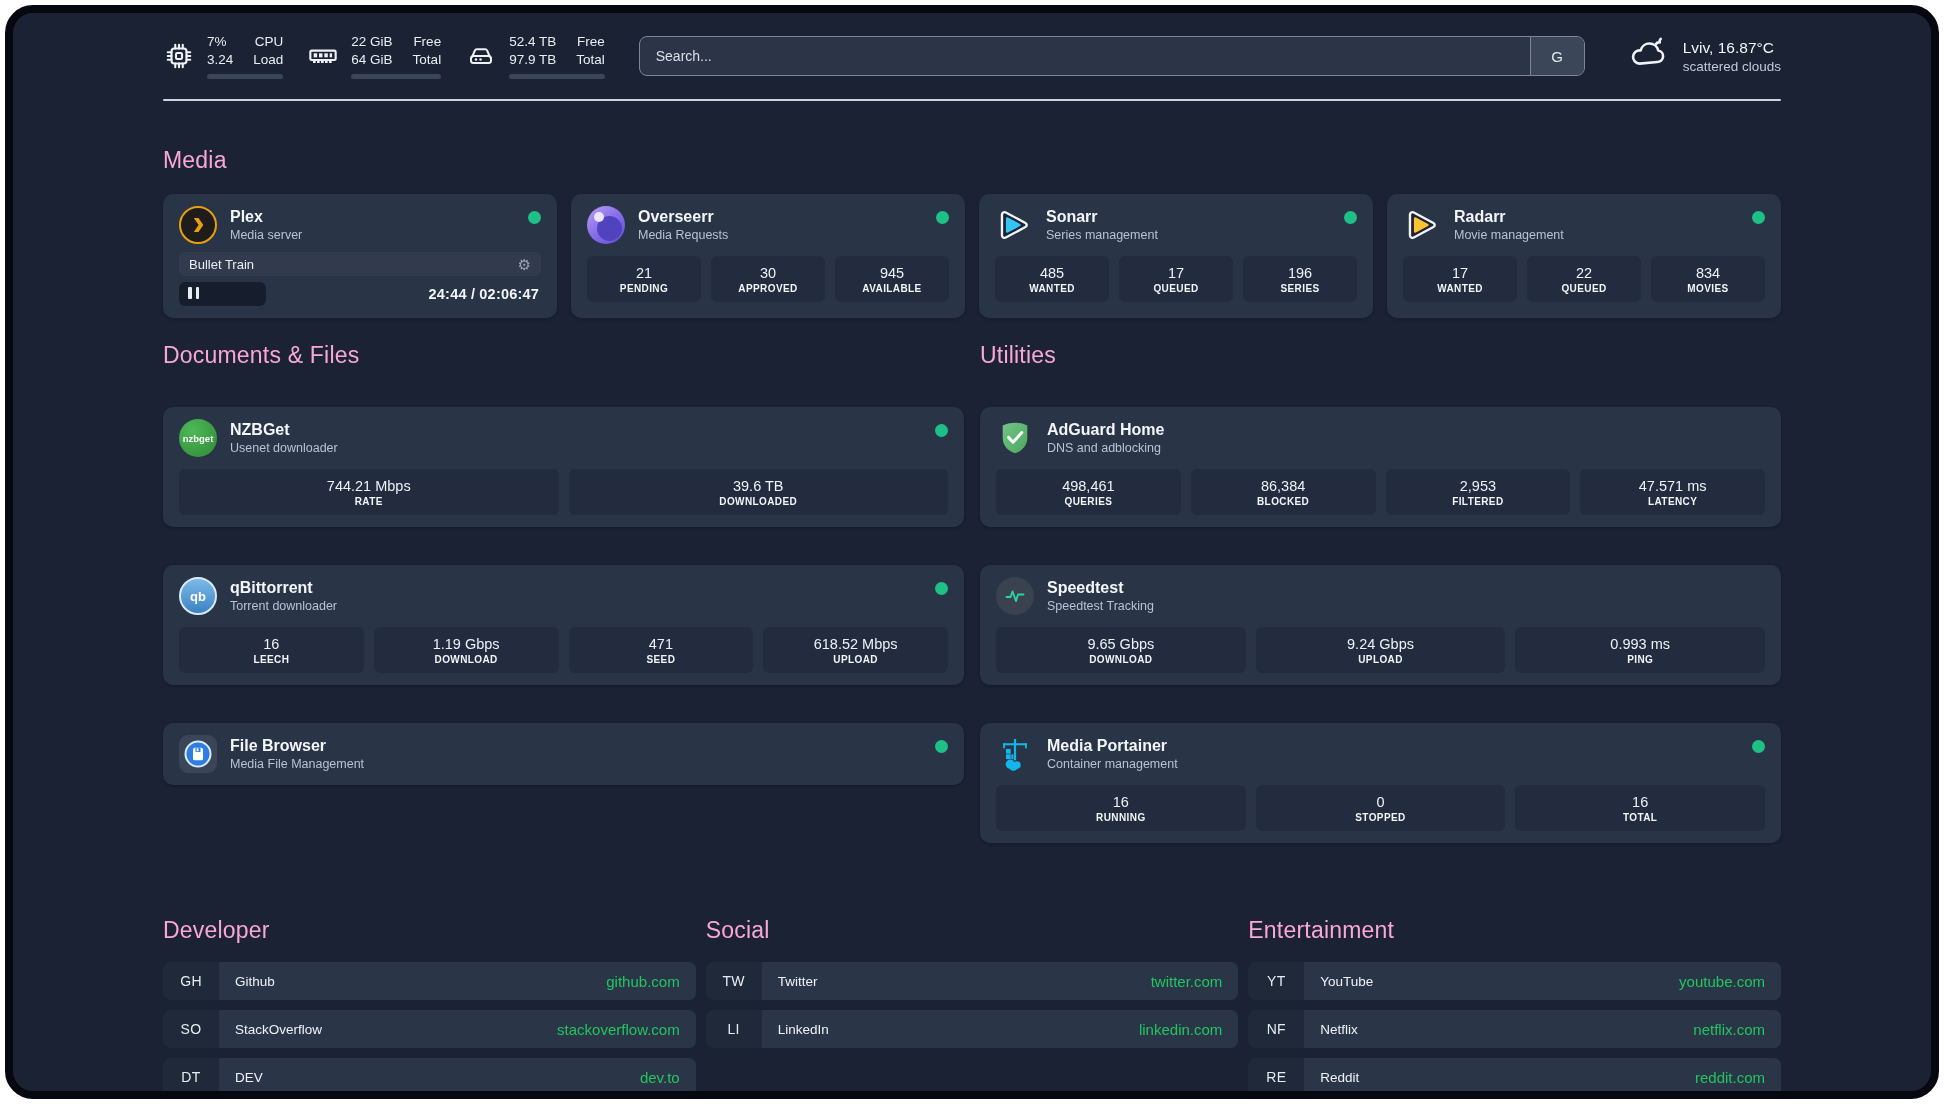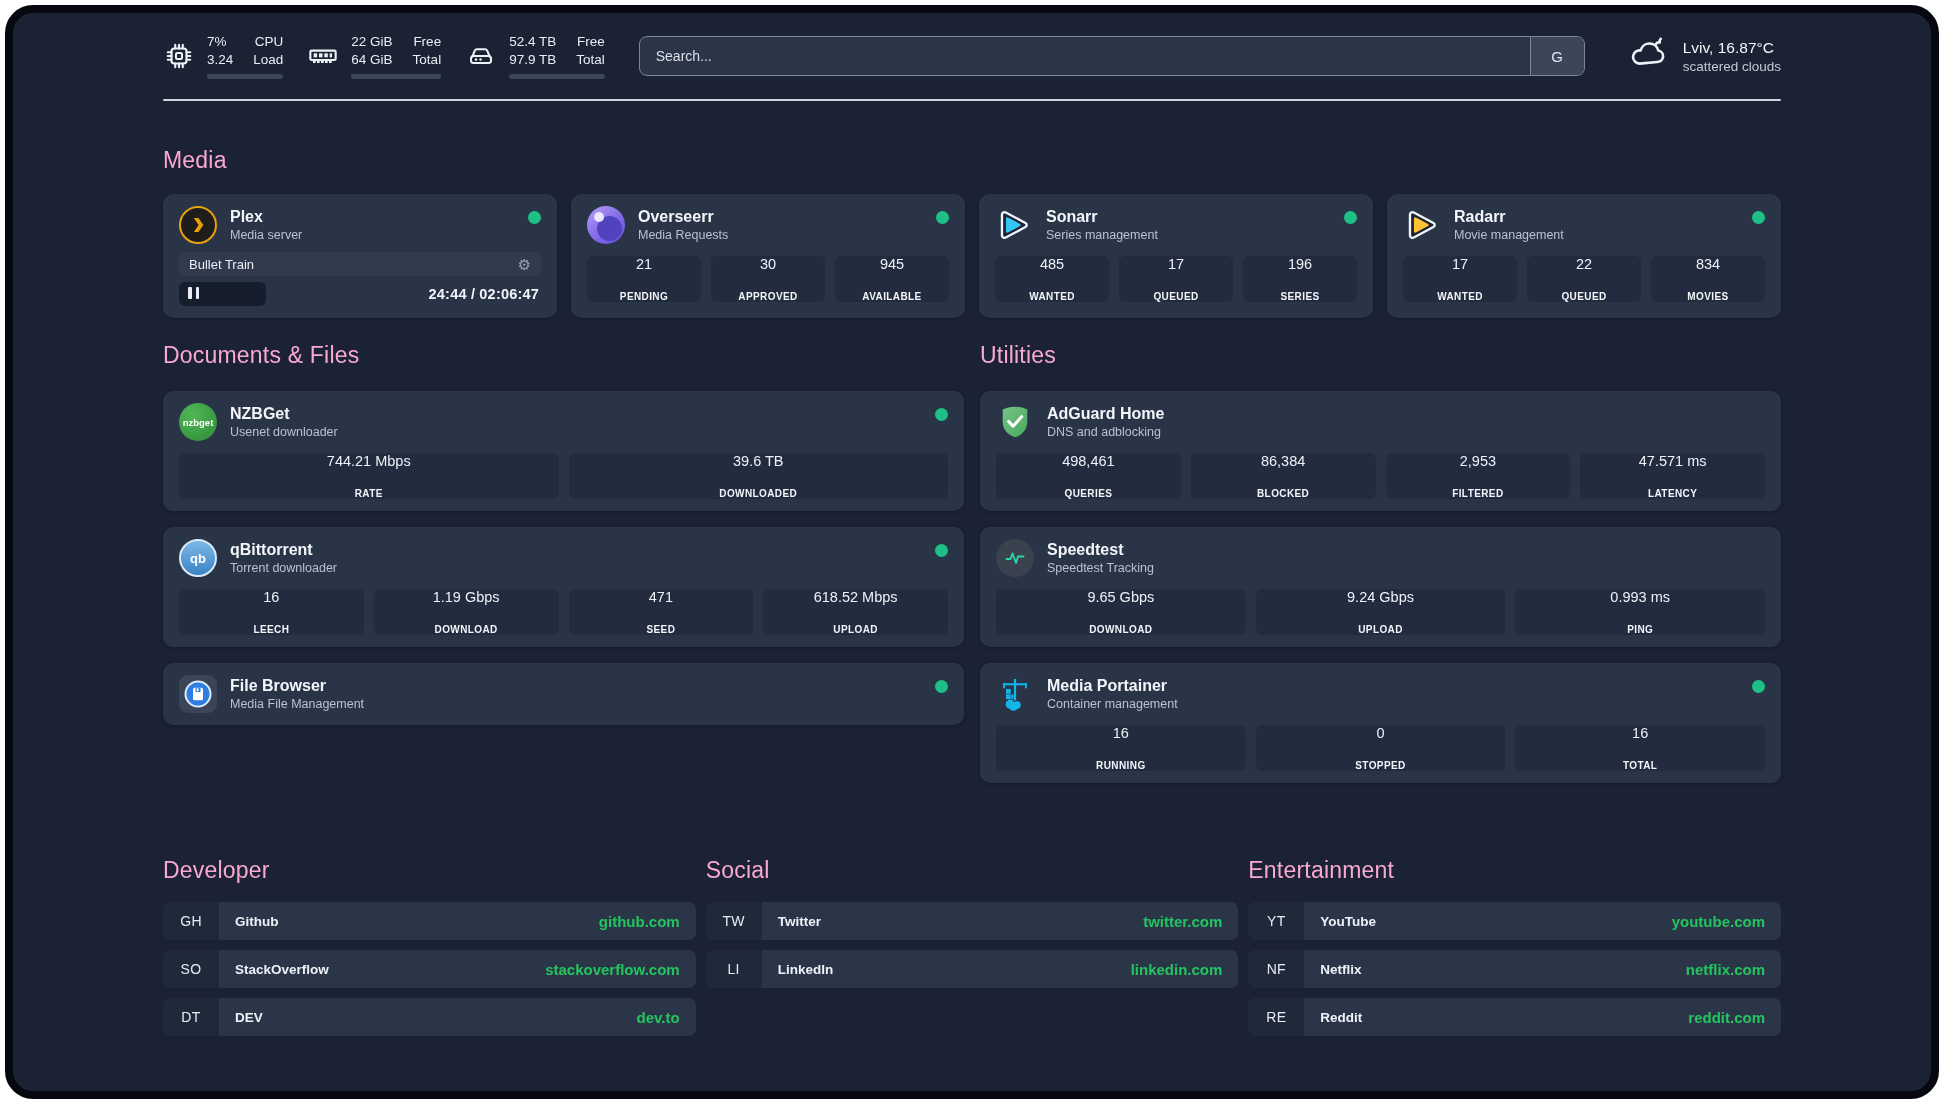--- a/index.html
+++ b/index.html
@@ -29,31 +29,31 @@
   .divider { height:2px; background:#cdd4de; border-radius:1px; margin:16px 150px 0 150px; }
 
   
   .content { padding:0 150px; }
   .section-title { font-size:23px; font-weight:500; color:#f9a8d4; letter-spacing:.2px; }
   .mt-media { margin-top:46px; margin-bottom:20px; }
 
   .grid-media { display:grid; grid-template-columns:repeat(4,1fr); gap:14px; align-items:stretch; }
   .two-col { display:grid; grid-template-columns:1fr 1fr; gap:16px; margin-top:24px; align-items:start; }
   .col .section-title { margin-bottom:22px; }
-  .col .card { margin-bottom:16px; }
+  .col .card { margin-bottom:16px;margin-top:38px; }
 
   .card { background:#2a3447; border-radius:10px; padding:12px 16px; box-shadow:0 1px 3px rgba(0,0,0,.25); }
   .card-head { display:flex; align-items:center; gap:13px; }
   .app-meta { display:flex; flex-direction:column; gap:2px; }
   .app-name { font-size:16px; font-weight:700; color:#f3f6fa; }
   .app-desc { font-size:12.5px; color:#b9c2d0; }
   .dot { width:13px; height:13px; border-radius:50%; background:#1dc186; margin-left:auto; align-self:flex-start; margin-top:5px; }
 
   .tiles { display:flex; gap:10px; margin-top:12px; }
-  .tile { flex:1; background:#222c3e; border-radius:6px; height:46px; display:flex; flex-direction:column; align-items:center; justify-content:space-between; gap:2px; }
+  .tile { flex:1; background:#222c3e; border-radius:6px; height:46px; display:flex; flex-direction:column; align-items:center; justify-content:center; gap:2px; }
   .tile-value { font-size:14.5px; color:#eef2f8; }
   .tile-label { font-size:10px; font-weight:700; letter-spacing:.4px; color:#f2f5fa; }
 
   
   .app-icon { width:38px; height:38px; flex:0 0 38px; display:grid; place-items:center; position:relative; }
   .icon-plex { background:#1e1d1b; border:2.5px solid #e8a00d; border-radius:50%; }
   .icon-overseerr { border-radius:50%; background:linear-gradient(140deg,#b9a0f8 0%,#8b72ea 45%,#5f4bd8 100%); overflow:hidden; }
   .icon-overseerr .pupil { position:absolute; width:25px; height:25px; border-radius:50%; background:#5143bd; right:3px; bottom:3px; }
   .icon-overseerr .glint { position:absolute; width:10px; height:10px; border-radius:50%; background:#ece5ff; top:6px; left:7px; }
   .icon-nzbget { border-radius:50%; background:radial-gradient(circle at 35% 30%,#4fb858,#2e8a36); display:grid; place-items:center; font-size:9.5px; font-weight:700; color:#fff; }
@@ -67,21 +67,21 @@
   .np-progress { margin-top:6px; height:24px; position:relative; }
   .np-fill { height:100%; background:#161e2d; border-radius:6px; display:flex; align-items:center; padding-left:9px; gap:3px; }
   .pause-bar { width:3.5px; height:12px; background:#e8edf4; border-radius:1px; display:inline-block; }
   .np-time { position:absolute; right:2px; top:50%; transform:translateY(-50%); font-size:14.5px; font-weight:700; color:#f2f5fa; letter-spacing:.2px; }
 
   
   .links-grid { display:grid; grid-template-columns:repeat(3,1fr); gap:10px; margin-top:58px; }
   .link-col .section-title { margin-bottom:18px; }
   .bm-row { display:flex; height:38px; margin-bottom:10px; border-radius:7px; overflow:hidden; cursor:pointer; }
   .bm-badge { width:56px; flex:0 0 56px; background:#1f2939; display:grid; place-items:center; font-size:14px; color:#e7ecf3; letter-spacing:.3px; }
-  .bm-pill { flex:1; background:#2b3548; display:flex; align-items:center; justify-content:space-between; padding:0 16px;font-weight:bold; }
+  .bm-pill { flex:1; background:#2b3548; display:flex; align-items:center; justify-content:space-between; padding:0 16px; }
   .bm-name { font-size:13.5px; color:#eef2f8; }
   .bm-url { font-size:15px; color:#22c55e; }
 </style>
 </head>
 <body>
 
 <div class="frame">
 
   <div class="topbar">
     <div class="stats">

